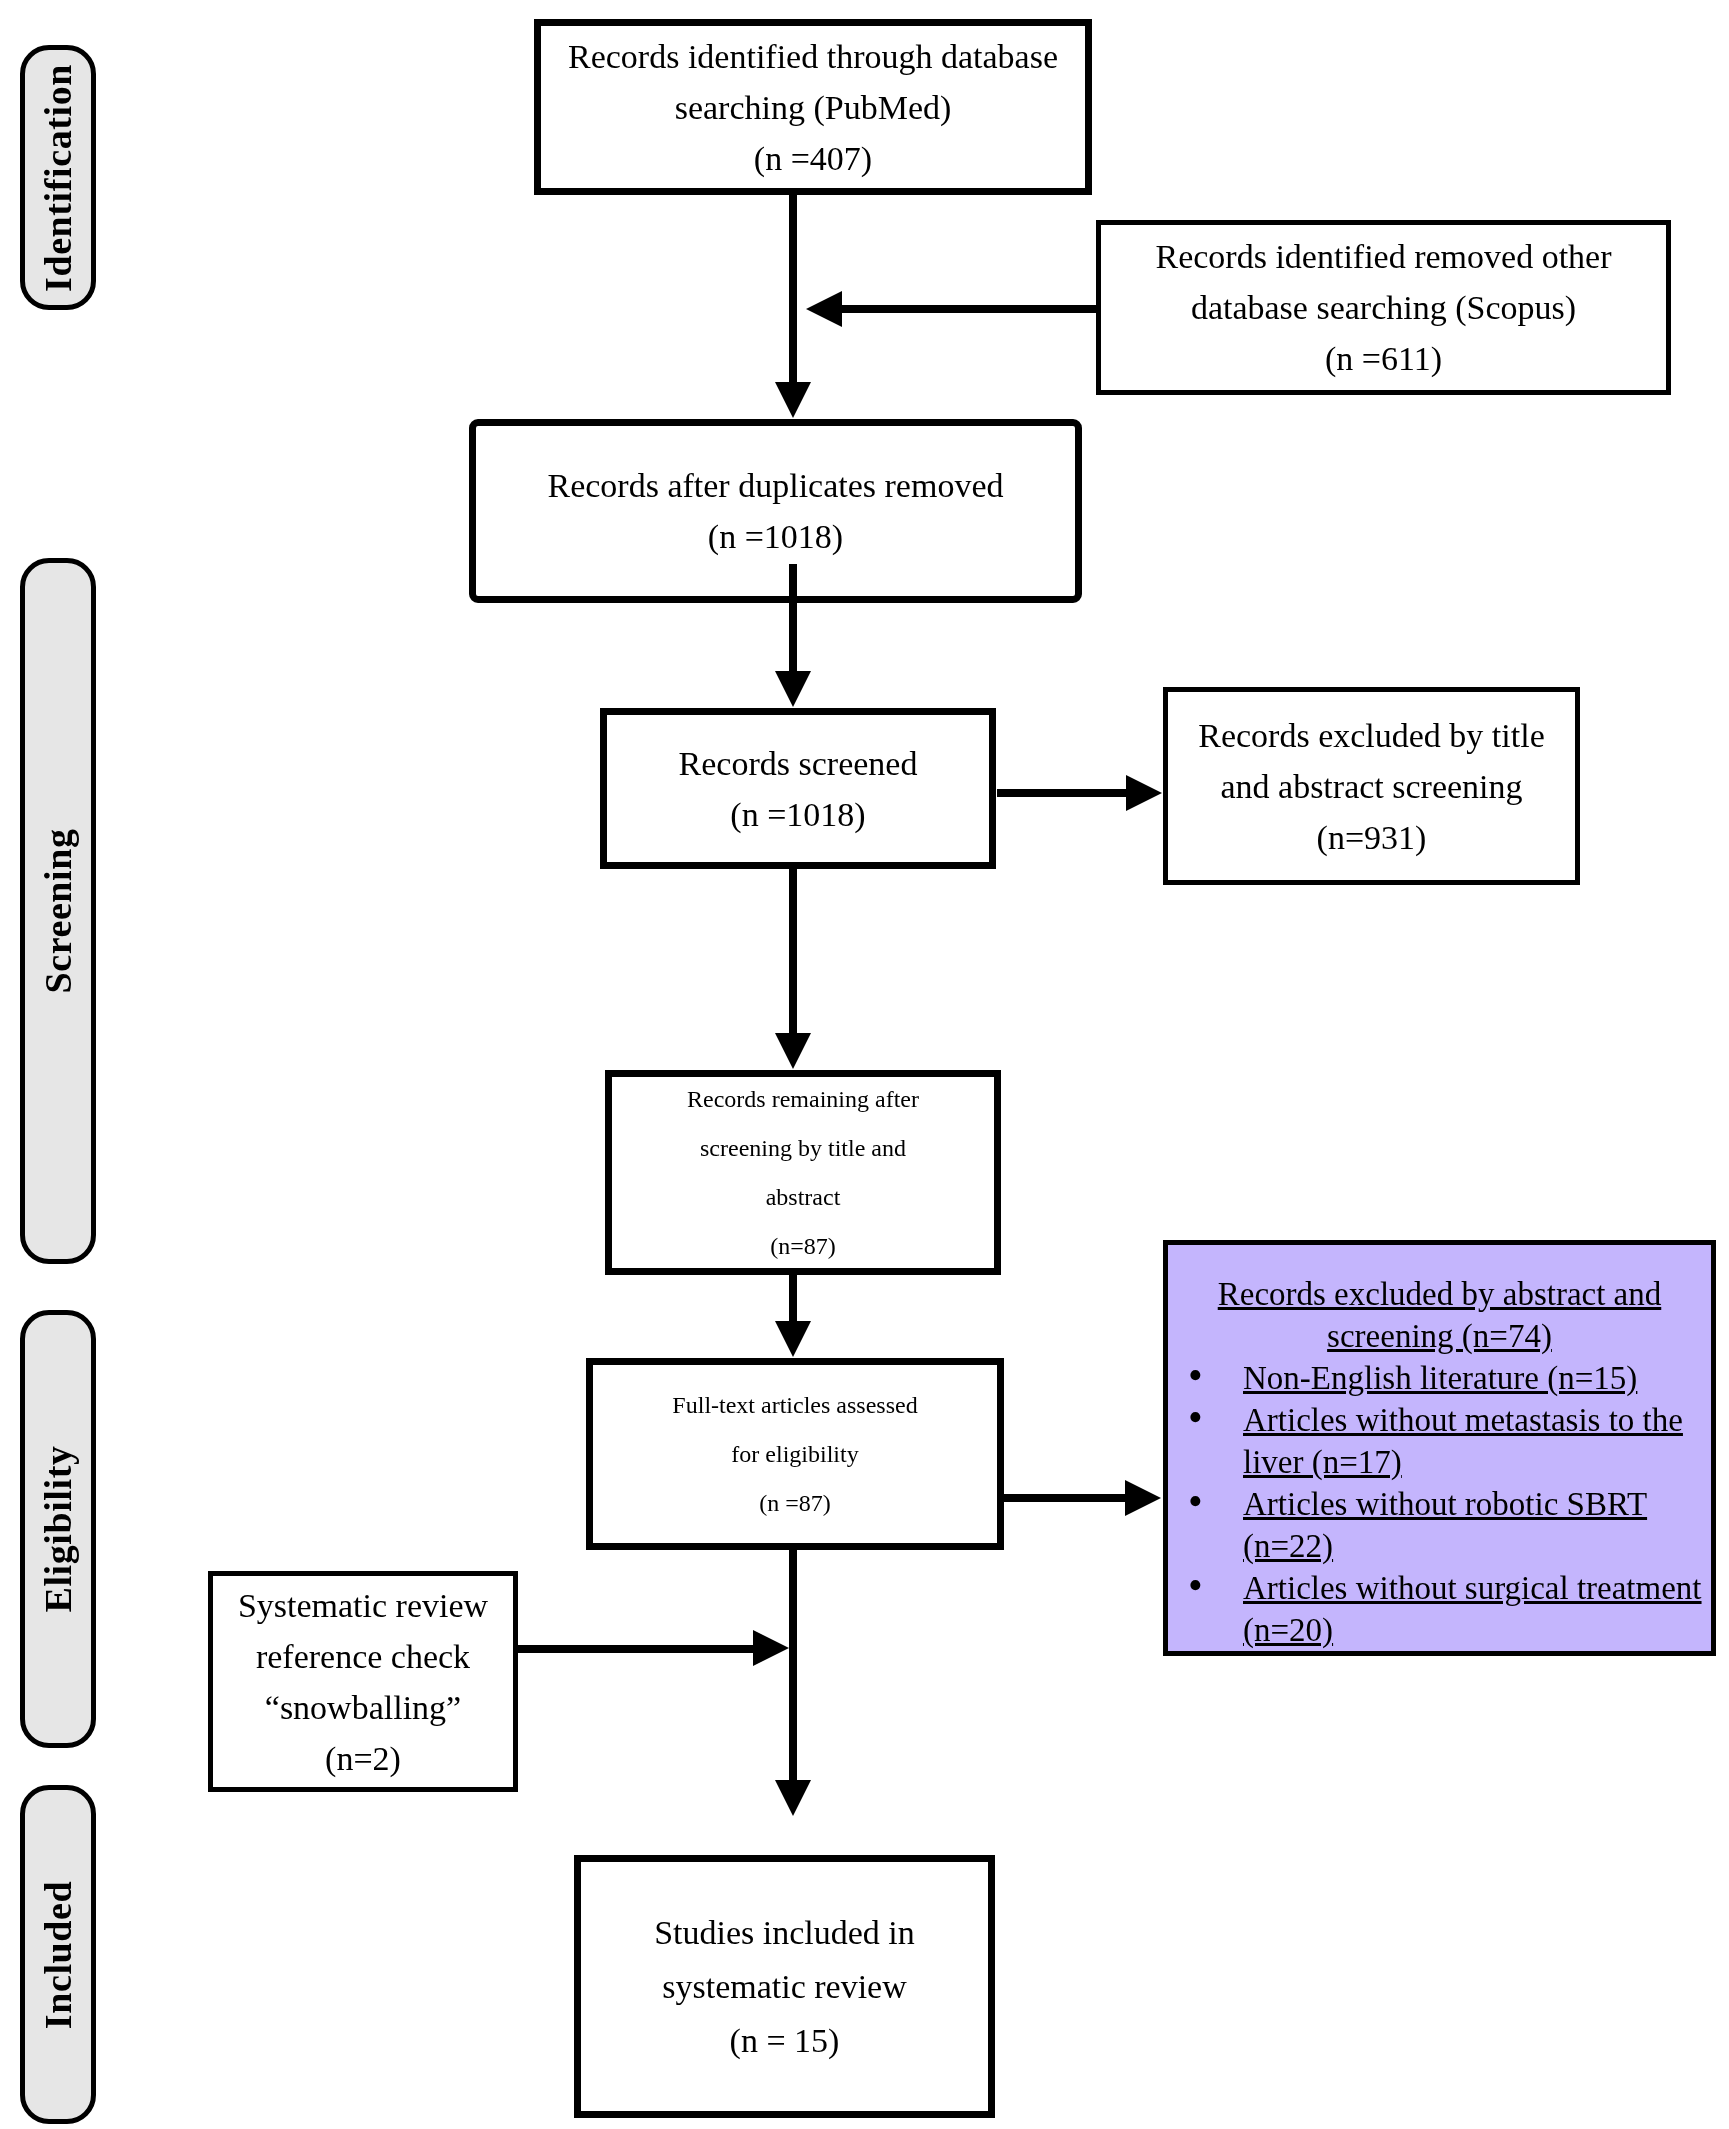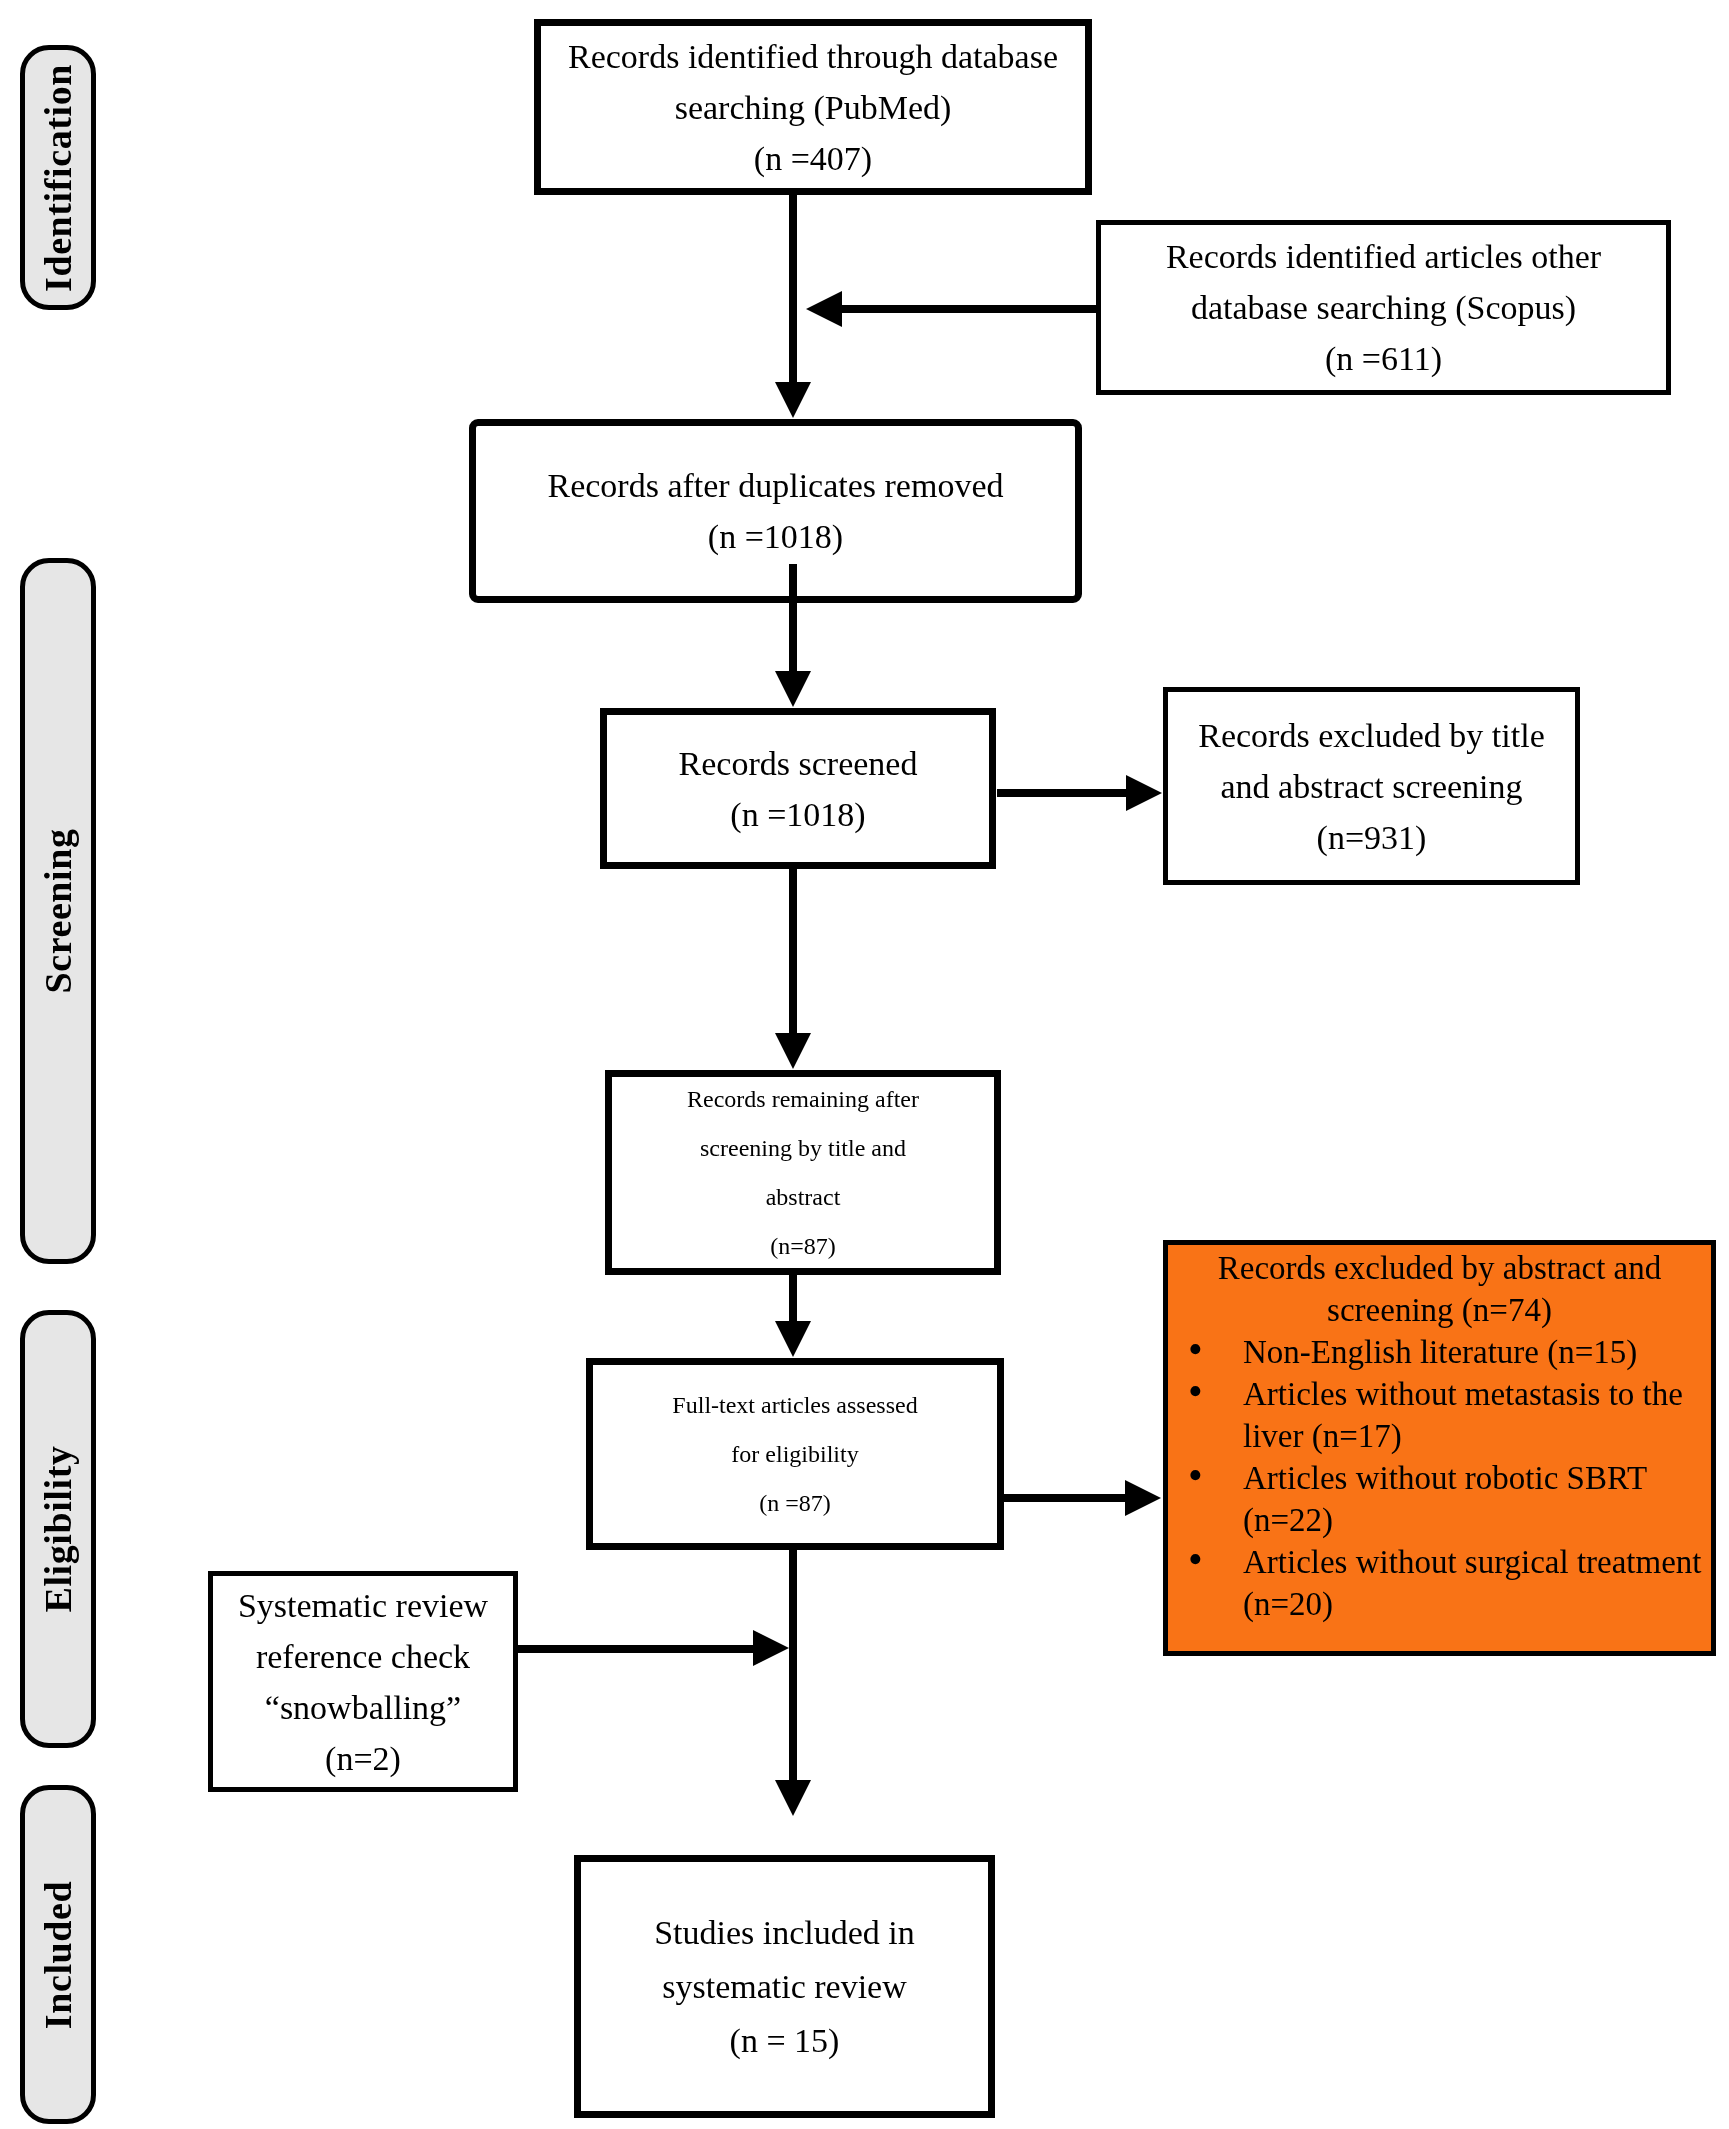--- a/index.html
+++ b/index.html
@@ -28,23 +28,24 @@
     position:absolute;background:#fff;border:7.6px solid #000;
     box-sizing:border-box;
     display:flex;flex-direction:column;justify-content:center;align-items:center;
     text-align:left;font-size:34px;line-height:51px;
   }
   .fbox.thin{border-width:5.2px;}
   .lh84{line-height:49px;font-size:24px;}
   .lh92{line-height:54px;}
   
   .bbox{
-    position:absolute;background:#f97316;border:5.8px solid #000;
+    position:absolute;background:#c4b5fd;border:5.8px solid #000;
     box-sizing:border-box;font-size:33px;line-height:42px;
-    padding-top:2px;
+    padding-top:28px;
+    text-decoration:underline;
   }
   .bbox .btitle{text-align:center;padding:0 17.5px;}
   .bbox ul{list-style:none;margin:0;padding:0;}
   .bbox li{position:relative;padding-left:75px;padding-right:5.8px;text-align:left;}
   .bbox li::before{
     content:"\2022";
     position:absolute;left:20px;top:-3.5px;font-size:42px;
   }
   
   .vline{position:absolute;width:7.6px;background:#000;}
@@ -72,21 +73,21 @@
     <span class="rot">Included</span>
   </div>
 
   <div class="fbox" style="left:534px;top:19px;width:558px;height:176px;">
     <div>Records identified through database</div>
     <div>searching (PubMed)</div>
     <div>(n =407)</div>
   </div>
 
   <div class="fbox thin" style="left:1096px;top:220px;width:575px;height:175px;">
-    <div>Records identified articles other</div>
+    <div>Records identified removed other</div>
     <div>database searching (Scopus)</div>
     <div>(n =611)</div>
   </div>
 
   <div class="fbox" style="left:469px;top:419px;width:613px;height:184px;border-radius:9px;">
     <div>Records after duplicates removed</div>
     <div>(n =1018)</div>
   </div>
 
   <div class="fbox" style="left:600px;top:708px;width:396px;height:161px;">

